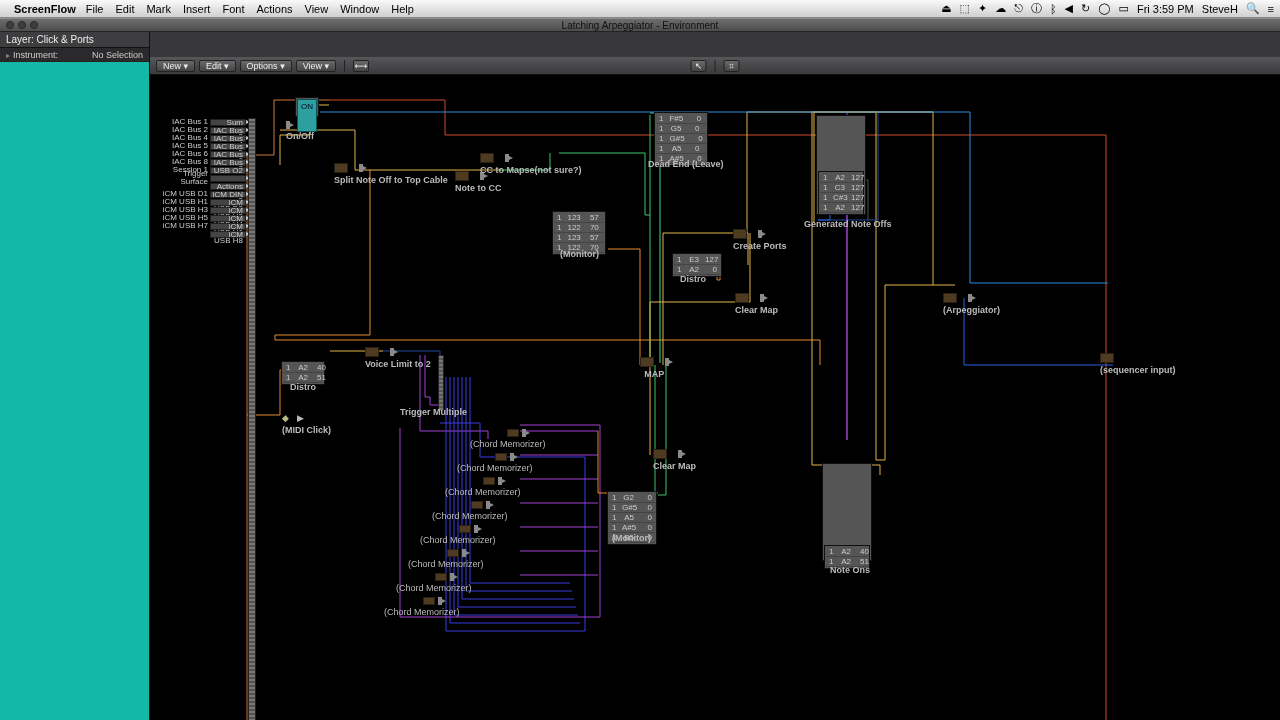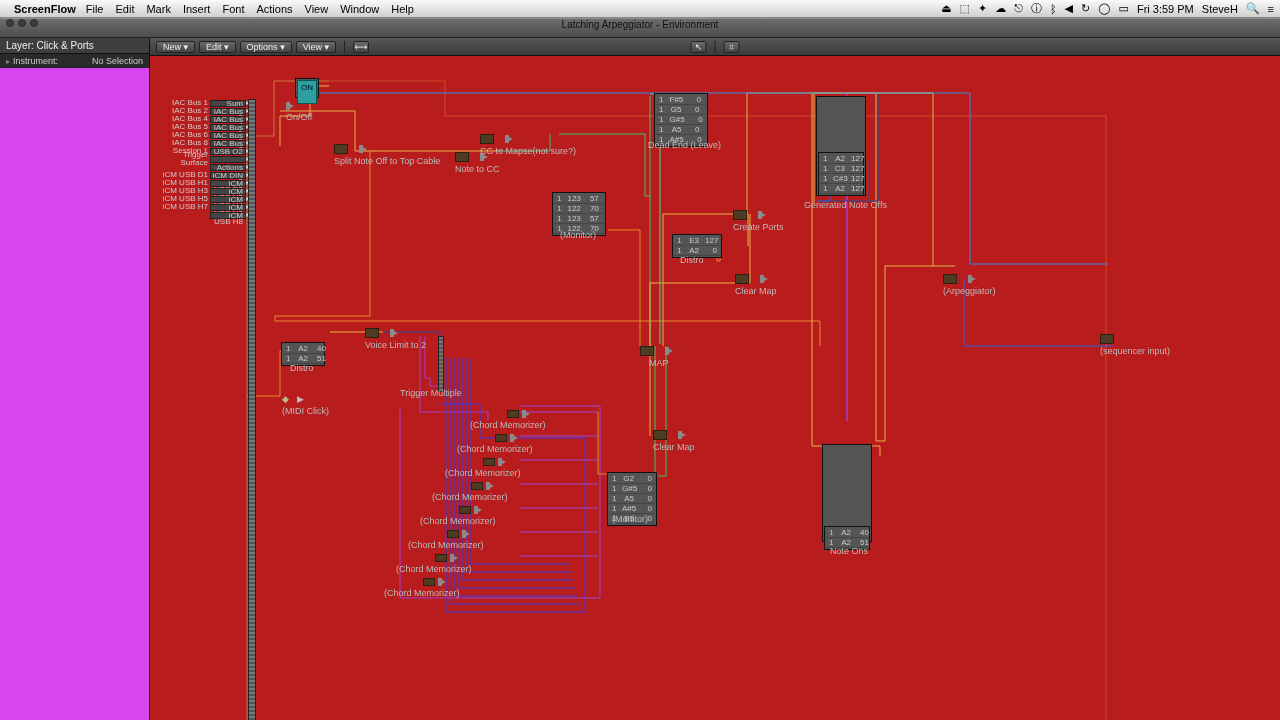--- a/index.html
+++ b/index.html
@@ -26,71 +26,71 @@
   }
   .menubar .apple { font-size: 13px; margin-right: 8px; }
   .menubar .app { font-weight: bold; margin-right: 10px; }
   .menubar .mitem { margin-right: 12px; cursor: default; }
   .menubar .right { margin-left: auto; display: flex; align-items: center; gap: 8px; }
   .menubar .right span { font-size: 11px; }
   .micon { font-size: 12px; }
 
   
   .titlebar {
-    height: 20px;
+    height: 14px;
     background: linear-gradient(#6d6d6d,#4d4d4d);
     display: flex;
-    align-items: flex-start;
+    align-items: center;
     font-size: 10px;
     color: #222;
     border-top: 1px solid #8d8d8d;
     border-bottom: 1px solid #222;
     position: relative;
   }
   .titlebar .dots { display:flex; gap:4px; margin-left:6px; }
   .titlebar .dot { width:8px; height:8px; border-radius:50%; background:#3d3d3d; border:1px solid #2a2a2a; }
   .titlebar .title { position:absolute; left:50%; transform:translateX(-50%); color:#111; font-size:10px; }
 
   
   .main { display:flex; height:688px; background:#38383a; }
 
   
-  .inspector { width:150px; background:#d946ef; border-right:1px solid #111; }
+  .inspector { width:150px; background:#14b8a6; border-right:1px solid #111; }
   .inslabel { background:#3e3e40; height:16px; line-height:16px; padding-left:6px; border-bottom:1px solid #111; font-size:10px; color:#eee; }
   .insrow { background:#2a2a2c; height:14px; line-height:14px; padding-left:6px; border-bottom:1px solid #222; font-size:9px; color:#ccc; display:flex; justify-content:space-between; padding-right:6px; }
   .insrow .tri::before { content:"▸"; font-size:8px; margin-right:3px; color:#888; }
 
   
-  .env { flex:1; position:relative; background:#b91c1c; }
+  .env { flex:1; position:relative; background:#000000;margin-top:25px; }
 
   
   .envbar { position:absolute; top:0; left:0; right:0; height:18px; background:linear-gradient(#575759,#3a3a3c); border-bottom:1px solid #111; display:flex; align-items:center; padding-left:6px; gap:4px; }
   .envbar .btn { height:12px; line-height:12px; padding:0 6px; background:linear-gradient(#6a6a6c,#444); border:1px solid #222; border-radius:2px; font-size:9px; color:#eee; display:flex; align-items:center; }
   .envbar .btn.icon { width:16px; padding:0; justify-content:center; }
   .envbar .sep { width:1px; height:12px; background:#222; margin:0 4px; }
   .envbar .toolcluster { position:absolute; left:50%; transform:translateX(-50%); display:flex; gap:4px; }
 
   
   .canvas { position:absolute; top:18px; left:0; right:0; bottom:0; overflow:hidden; }
 
   
   .obj { position:absolute; font-size:9px; color:#bbb; text-align:center; }
-  .obj .lbl { margin-top:2px; font-size:9px; color:#bbb; white-space:nowrap; }
+  .obj .lbl { margin-top:2px; font-size:9px; color:#bbb; white-space:nowrap;font-weight:bold; }
   .port { width:14px; height:10px; background:#4f3b22; border:1px solid #2b1f0f; display:inline-block; vertical-align:middle; }
   .pin { width:4px; height:8px; background:#8a8a8a; display:inline-block; vertical-align:middle; position:relative; }
   .pin::after { content:""; position:absolute; right:-4px; top:2px; width:0; height:0; border-left:4px solid #8a8a8a; border-top:2px solid transparent; border-bottom:2px solid transparent; }
   .pinbox { display:flex; align-items:center; gap:4px; }
 
   .monitor { position:absolute; border:1px solid #111; background:#555; padding:1px; }
   .monitor .row { display:flex; font-size:8px; background:#555; border-bottom:1px solid #444; }
   .monitor .row span { padding:0 3px; min-width:18px; text-align:right; color:#ccc; }
   .monitor .row span:first-child { min-width:10px; }
 
   .onoffbox { position:absolute; border:1px solid #111; background:#555; width:24px; height:20px; }
-  .onoffbox .btn1 { position:absolute; top:1px; left:1px; width:20px; height:24px; background:#2d9f9f; border:1px solid #0a5555; color:#002; font-size:8px; line-height:14px; text-align:center; }
+  .onoffbox .btn1 { position:absolute; top:1px; left:1px; width:20px; height:33px; background:#2d9f9f; border:1px solid #0a5555; color:#002; font-size:8px; line-height:14px; text-align:center; }
 
   .iaclist { position:absolute; }
   .iacrow { display:flex; justify-content:space-between; align-items:center; font-size:8px; color:#ccc; height:8px; line-height:8px; }
   .iacrow .namecol { width:56px; text-align:right; padding-right:2px; }
   .iacrow .portcol { width:36px; background:#444; border:1px solid #222; text-align:right; padding-right:2px; height:7px; line-height:6px; }
   .iacrow .pinout { width:6px; }
 
   svg.wires { position:absolute; top:0; left:0; width:100%; height:100%; pointer-events:none; }
 
   .vertbar { position:absolute; width:8px; background:repeating-linear-gradient(0deg,#777 0 2px,#555 2px 4px); border:1px solid #222; }
@@ -450,21 +450,21 @@
         <div class="lbl">(Arpeggiator)</div>
       </div>
 
       <div class="obj" style="left:950px; top:278px;">
         <div class="pinbox">
             <span class="port"></span>
           </div>
         <div class="lbl">(sequencer input)</div>
       </div>
 
-      <div class="obj" style="left:490px; top:290px;text-align:right;">
+      <div class="obj" style="left:490px; top:282px;">
         <div class="pinbox"><span class="port"></span>&nbsp;<span class="pin"></span></div>
         <div class="lbl">MAP</div>
       </div>
 
       <div class="obj" style="left:215px; top:272px;">
         <div class="pinbox"><span class="port"></span>&nbsp;<span class="pin"></span></div>
         <div class="lbl">Voice Limit to 2</div>
       </div>
 
       <div class="monitor" id="distro1" style="left:131px; top:286px; width:44px;">

